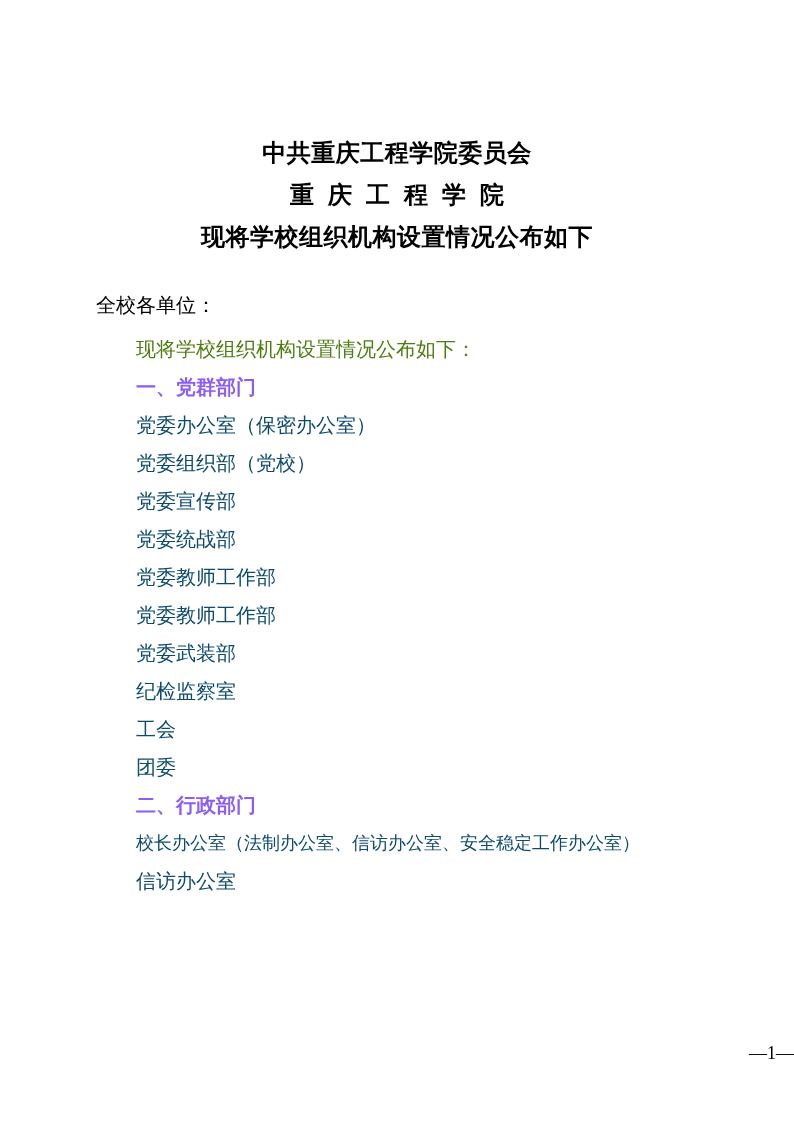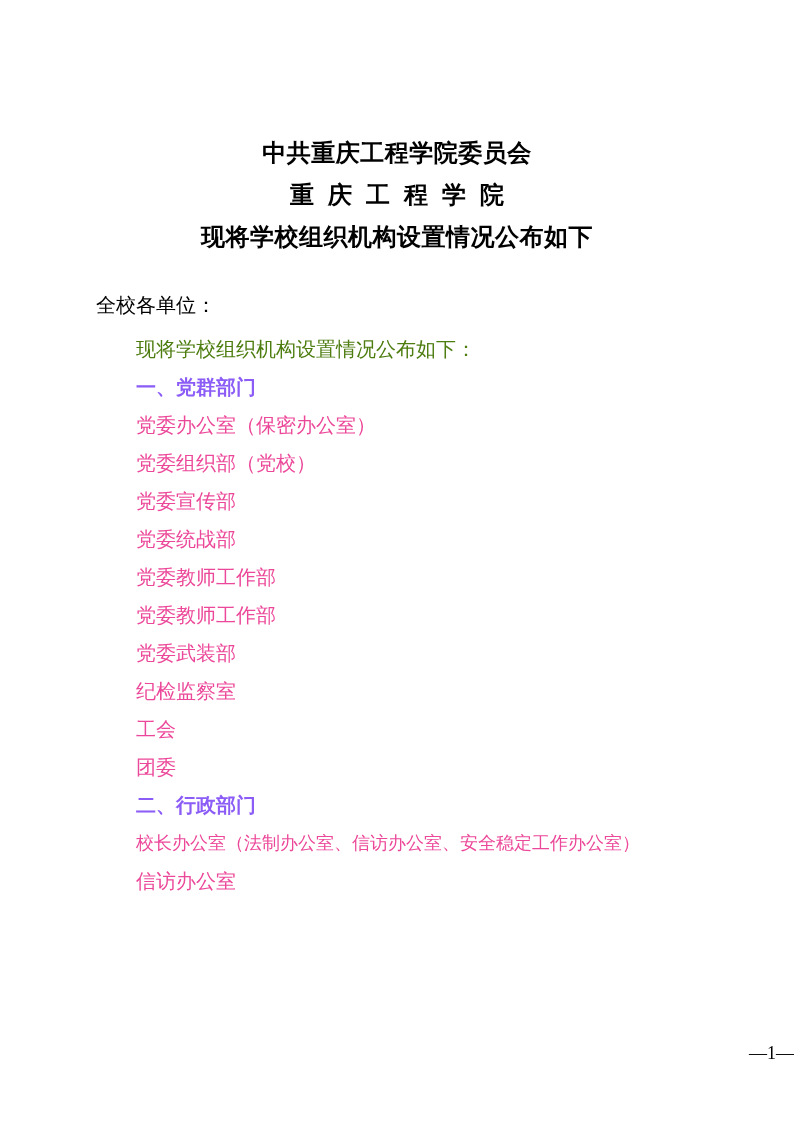--- a/index.html
+++ b/index.html
@@ -57,21 +57,21 @@
   .section-heading {
     font-size: 20px;
     line-height: 38px;
     font-weight: bold;
     color: #8b5cf6;
     text-indent: 40px;
   }
   .item {
     font-size: 20px;
     line-height: 38px;
-    color: #ec4899;
+    color: #0c4a6e;
     text-indent: 40px;
     white-space: nowrap;
   }
   .item.small {
     font-size: 18px;
   }
   .footer {
     position: absolute;
     right: 0;
     bottom: 58px;

